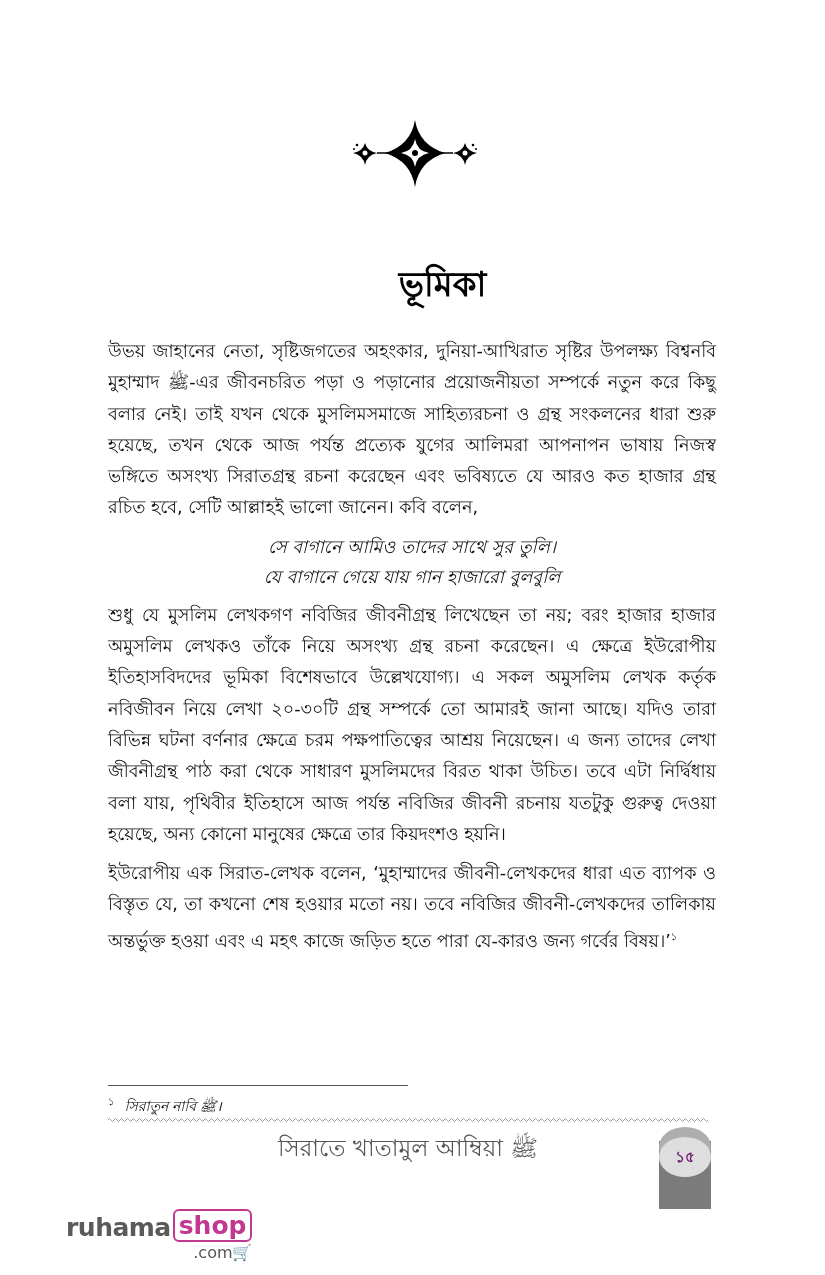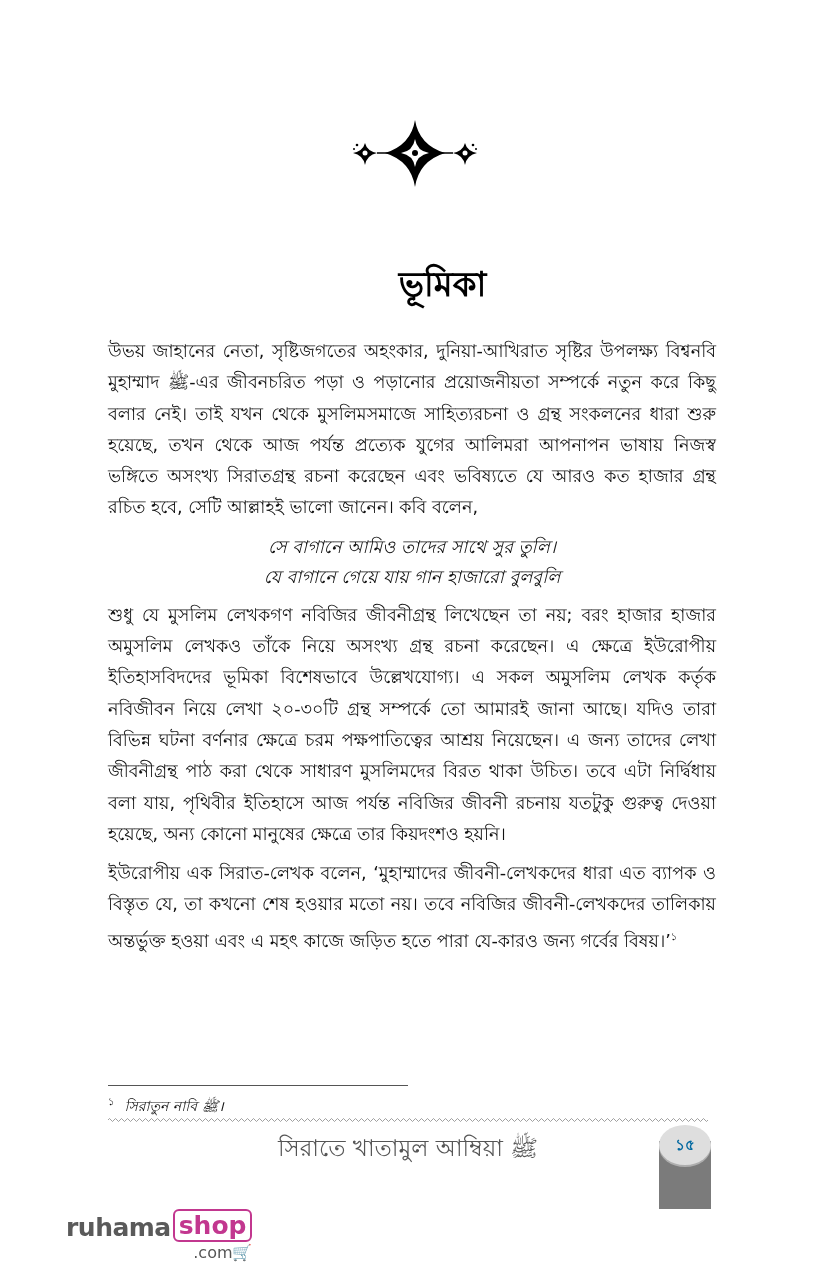--- a/index.html
+++ b/index.html
@@ -8,30 +8,30 @@
   .ornament { position: absolute; left: 345px; top: 115px; width: 140px; height: 75px; }
   .title { position: absolute; left: 0; width: 825px; top: 258px; text-align: center;
            font-size: 34px; font-weight: bold; color: #000; padding-left: 30px; }
   .body-text { position: absolute; left: 108px; width: 608px; top: 336px;
                font-size: 17.6px; line-height: 31.3px; text-align: justify; }
   .body-text p { margin: 0 0 8px 0; }
   .verse { text-align: center; font-style: italic; margin: 6px 0 8px 0; line-height: 30px; }
   .verse div { text-align: center; }
   .fn-rule { position: absolute; left: 108px; top: 1085px; width: 300px; height: 0;
              border-top: 1px solid #555; }
-  .footnote { position: absolute; left: 108px; top: 1094px; font-size: 14px; font-style: italic; }
+  .footnote { position: absolute; left: 108px; top: 1094px; font-size: 14px; font-style: italic; font-family: Liberation Serif, serif; }
   .footnote .fn-num { font-style: normal; font-size: 10px; vertical-align: super; margin-right: 10px; }
   .wavy { position: absolute; left: 108px; top: 1116px; width: 600px; height: 8px; }
   .running-title { position: absolute; left: 108px; width: 600px; top: 1130px; text-align: center;
                    font-size: 23px; color: #555; }
   .page-tab { position: absolute; left: 659px; top: 1121px; width: 52px; height: 88px; }
   .tab-body { position: absolute; left: 0; top: 20px; width: 52px; height: 68px; background: #7b7b7b; }
   .tab-shadow { position: absolute; left: 0; top: 6px; width: 52px; height: 40px; border-radius: 50%; background: #aeaeae; }
-  .tab-cap { position: absolute; left: 0; top: 4px; width: 52px; height: 40px; border-radius: 50%; background: #dedede;
-             display: flex; align-items: center; justify-content: center; font-size: 15px; font-weight: bold; color: #0369a1; }
+  .tab-cap { position: absolute; left: 0; top: 16px; width: 52px; height: 40px; border-radius: 50%; background: #dedede;
+             display: flex; align-items: center; justify-content: center; font-size: 15px; font-weight: bold; color: #701a75; }
   .logo { position: absolute; left: 60px; top: 1212px; display: flex; align-items: flex-start; }
   .logo-ruhama { font-family: "DejaVu Sans", sans-serif; font-weight: bold; font-size: 25px; color: #5a5a5a; letter-spacing: -0.5px; line-height: 32px; margin-left: 6px; }
   .logo-shop-wrap { position: relative; margin-left: 2px; }
   .logo-shop { border: 2px solid #c2378f; border-radius: 6px; padding: 0 4px; font-weight: bold; font-size: 25px;
                color: #c2378f; line-height: 28px; background: #fff; }
   .logo-com { position: absolute; right: 0; top: 31px; font-size: 16px; color: #555; }
 </style>
 </head>
 <body>
 

